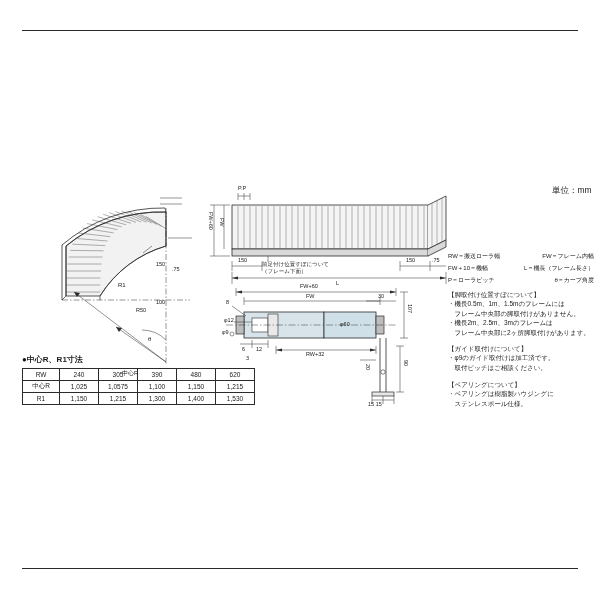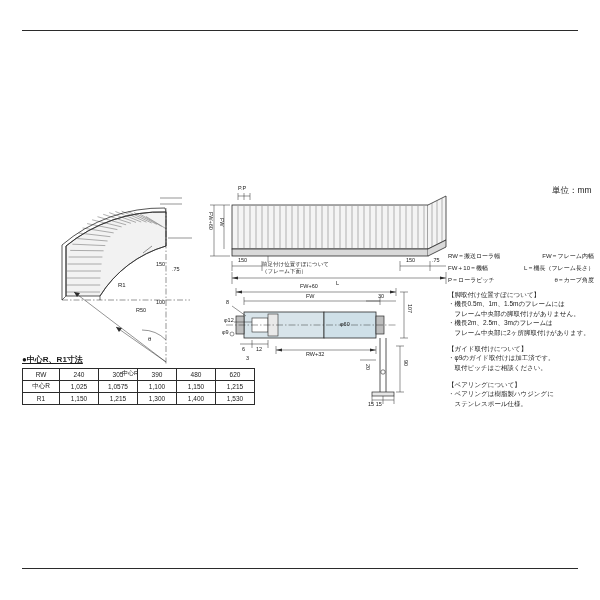--- a/index.html
+++ b/index.html
@@ -313,21 +313,21 @@
     <div class="note">・φ9のガイド取付けは加工済です。</div>
     <div class="note">　取付ピッチはご相談ください。</div>
   </div>
 
   <div style="position:absolute;left:448px;top:380px;width:150px;">
     <div class="note">【ベアリングについて】</div>
     <div class="note">・ベアリングは樹脂製ハウジングに</div>
     <div class="note">　ステンレスボール仕様。</div>
   </div>
 
-  <div class="txt bul" style="left:22px;top:356px;text-decoration:underline;">●中心R、R1寸法</div>
+  <div class="txt bul" style="left:22px;top:356px;">●中心R、R1寸法</div>
 
   <table class="dim" style="left:22px;top:368px;">
     <tbody>
         <tr>
       <td style="width:32px;">RW</td>
       <td style="width:34px;">240</td>
       <td style="width:34px;">305</td>
       <td style="width:34px;">390</td>
       <td style="width:34px;">480</td>
       <td style="width:34px;">620</td>

